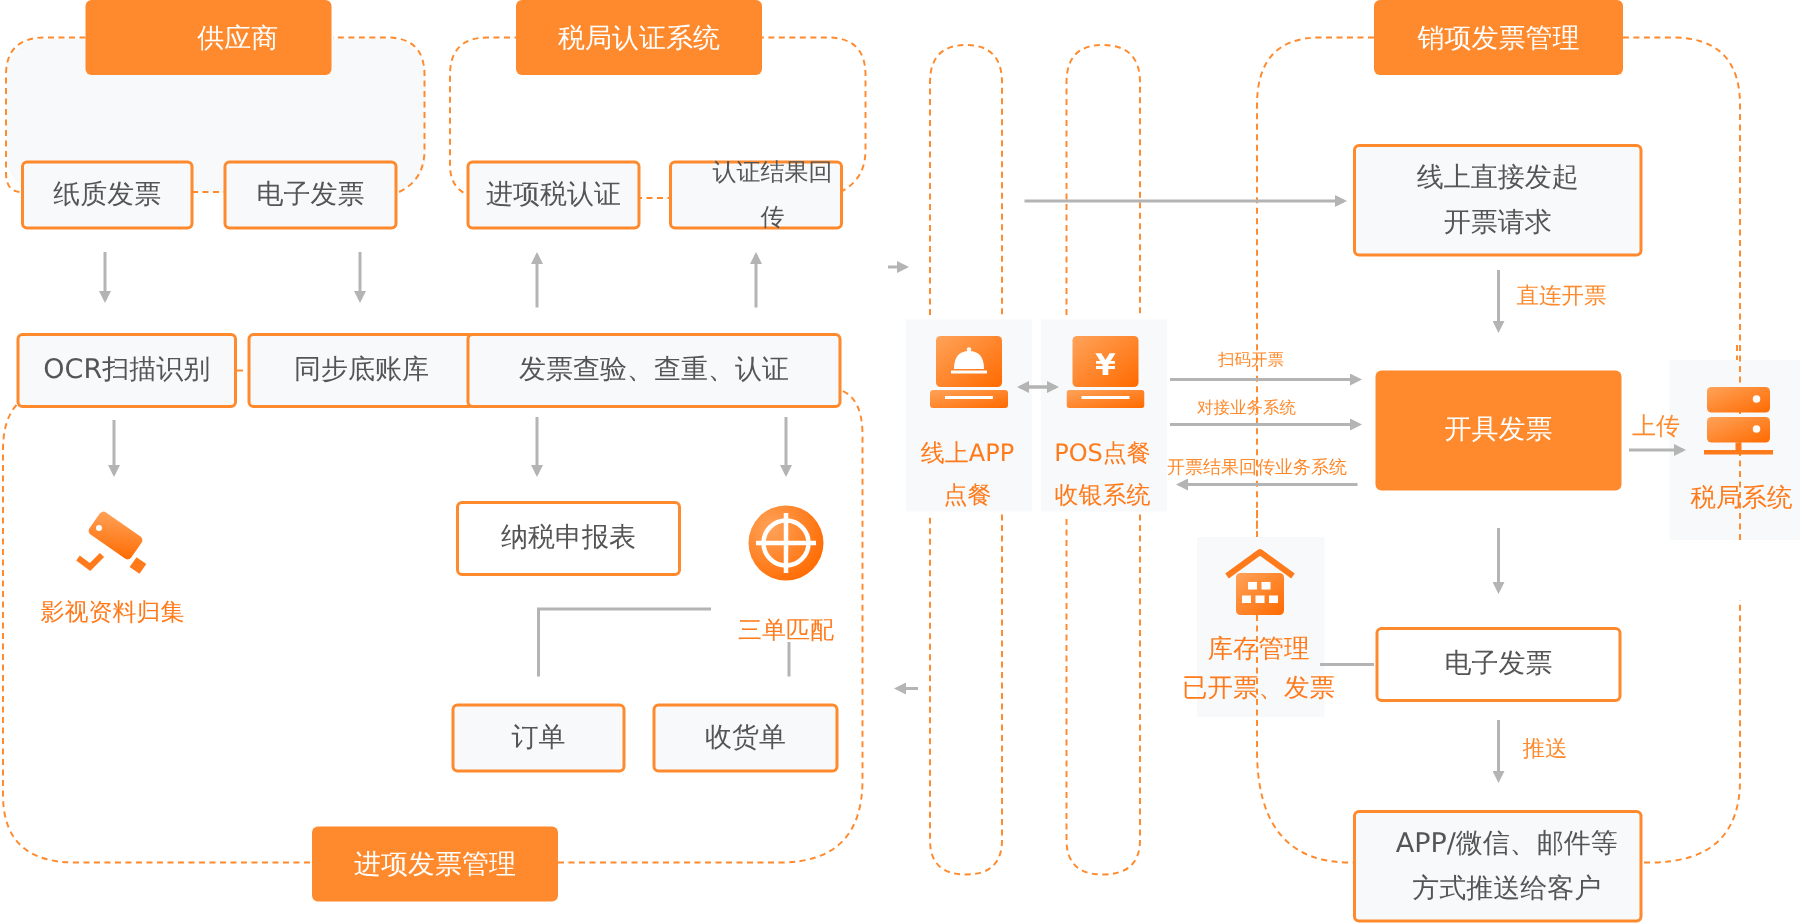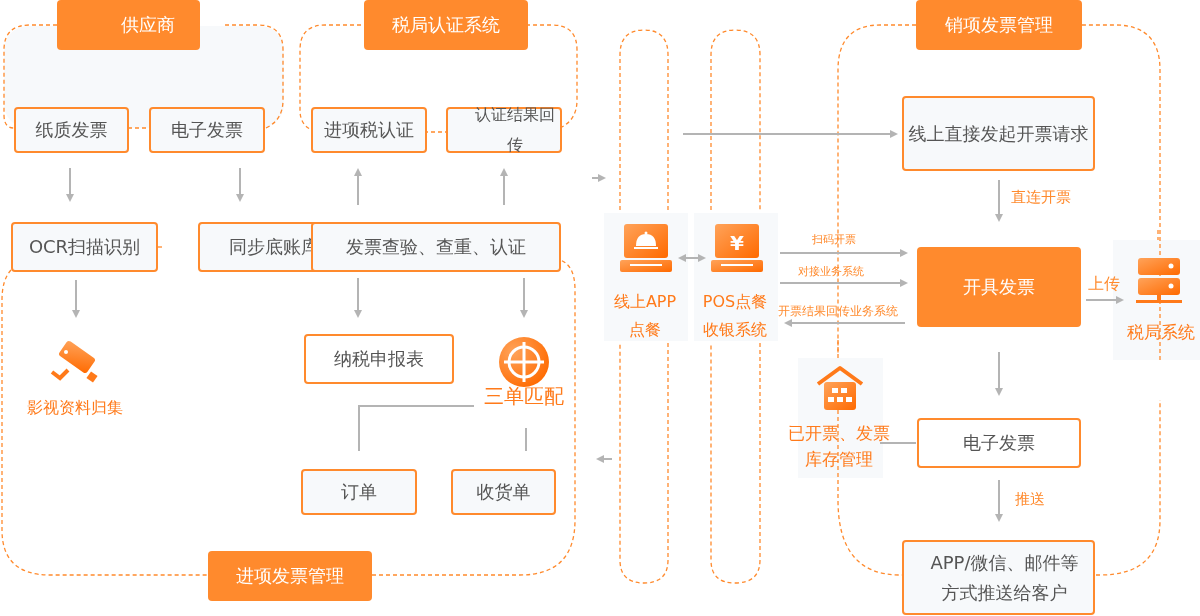--- a/index.html
+++ b/index.html
@@ -73,37 +73,37 @@
     <path d="M780,283 H906" marker-end="url(#ah)"></path>
     <path d="M905,323 H786" marker-end="url(#ah)"></path>
     <path d="M999,180 V220" marker-end="url(#ah)"></path>
     <path d="M1086,300 H1122" marker-end="url(#ah)"></path>
     <path d="M999,352 V394" marker-end="url(#ah)"></path>
     <path d="M999,480 V520" marker-end="url(#ah)"></path>
     <path d="M880,443 H916"></path>
   </g>
 </svg>
 
-<div class="group-title" style="left:57px;top:0;width:143px;padding-left:39px;">供应商</div>
-<div class="group-title" style="left:364px;top:0;width:164px;">税局认证系统</div>
+<div class="group-title" style="left:57px;top:0;width:164px;padding-left:39px;">供应商</div>
+<div class="group-title" style="left:344px;top:0;width:164px;">税局认证系统</div>
 <div class="group-title" style="left:916px;top:0;width:166px;">销项发票管理</div>
 <div class="group-title" style="left:208px;top:551px;width:164px;">进项发票管理</div>
 
 <div class="box" style="left:14px;top:107px;width:115px;height:46px;text-align:right;">纸质发票</div>
 <div class="box" style="left:149px;top:107px;width:116px;height:46px;">电子发票</div>
 
 <div class="box" style="left:311px;top:107px;width:116px;height:46px;">进项税认证</div>
 <div class="box" style="left:446px;top:107px;width:116px;height:46px;font-size:16px;padding-left:22px;">认证结果回传</div>
 
 <div class="box" style="left:11px;top:222px;width:147px;height:50px;">OCR扫描识别</div>
-<div class="box" style="left:165px;top:222px;width:152px;height:50px;margin-left:33px;">同步底账库</div>
+<div class="box" style="left:165px;top:222px;width:152px;height:50px;">同步底账库</div>
 <div class="box" style="left:311px;top:222px;width:250px;height:50px;">发票查验、查重、认证</div>
 <div class="box white" style="left:304px;top:334px;width:150px;height:50px;">纳税申报表</div>
 <div class="box" style="left:301px;top:469px;width:116px;height:46px;">订单</div>
-<div class="box" style="left:435px;top:469px;width:105px;height:46px;margin-left:16px;">收货单</div>
+<div class="box" style="left:435px;top:469px;width:124px;height:46px;">收货单</div>
 
 <svg class="abs" style="left:48px;top:340px;" width="54" height="48" viewBox="0 0 54 48">
   <defs>
       <linearGradient id="g1" x1="0" y1="0" x2="1" y2="1">
         <stop offset="0" stop-color="#ffa35a"></stop>
         <stop offset="1" stop-color="#ff6a00"></stop>
       </linearGradient>
     </defs>
   <rect x="12" y="8" width="34" height="18" rx="3" transform="rotate(35 29 17)" fill="url(#g1)"></rect>
   <circle cx="18" cy="12" r="2" fill="#fff"></circle>
@@ -116,21 +116,21 @@
   <defs>
       <radialGradient id="g2" cx="0.3" cy="0.3" r="0.8">
         <stop offset="0" stop-color="#ffa35a"></stop>
         <stop offset="1" stop-color="#ff6a00"></stop>
       </radialGradient>
     </defs>
   <circle cx="26" cy="26" r="25" fill="url(#g2)"></circle>
   <circle cx="26" cy="26" r="15" fill="none" stroke="#fff" stroke-width="3"></circle>
   <path d="M26,6 V46 M6,26 H46" stroke="#fff" stroke-width="3"></path>
 </svg>
-<div class="olabel" style="left:474px;top:382px;width:100px;font-size:20px;">三单匹配</div>
+<div class="olabel" style="left:474px;top:406px;width:100px;font-size:16px;">三单匹配</div>
 
 <svg class="abs" style="left:620px;top:222px;" width="52" height="52" viewBox="0 0 52 52">
   <defs>
       <linearGradient id="g3" x1="0" y1="0" x2="1" y2="1">
         <stop offset="0" stop-color="#ffa35a"></stop>
         <stop offset="1" stop-color="#ff6a00"></stop>
       </linearGradient>
     </defs>
   <rect x="4" y="2" width="44" height="34" rx="3" fill="url(#g3)"></rect>
   <rect x="0" y="38" width="52" height="12" rx="2" fill="url(#g3)"></rect>
@@ -154,43 +154,43 @@
   <div>收银系统</div>
 </div>
 
 <div class="slabel" style="left:812px;top:232px;">扫码开票</div>
 <div class="slabel" style="left:798px;top:264px;">对接业务系统</div>
 <div class="slabel" style="left:778px;top:303px;font-size:12px;">开票结果回传业务系统</div>
 <div class="slabel" style="left:1011px;top:188px;font-size:15px;">直连开票</div>
 <div class="slabel" style="left:1088px;top:274px;font-size:16px;">上传</div>
 <div class="slabel" style="left:1015px;top:490px;font-size:15px;">推送</div>
 
-<div class="box" style="left:902px;top:96px;width:193px;height:75px;flex-direction:row;">
+<div class="box" style="left:902px;top:96px;width:193px;height:75px;flex-direction:column;">
   <div>线上直接发起</div>
   <div>开票请求</div>
 </div>
 <div class="box filled" style="left:917px;top:247px;width:164px;height:80px;">开具发票</div>
 <div class="box white" style="left:917px;top:418px;width:164px;height:50px;">电子发票</div>
 <div class="box" style="left:902px;top:540px;width:193px;height:75px;flex-direction:column;padding-left:12px;">
   <div>APP/微信、邮件等</div>
   <div>方式推送给客户</div>
 </div>
 
 <svg class="abs" style="left:814px;top:364px;" width="52" height="48" viewBox="0 0 52 48">
   <path d="M4,20 L26,4 L48,20" stroke="#ff7a1a" stroke-width="4" fill="none" stroke-linejoin="round"></path>
   <rect x="10" y="18" width="32" height="28" rx="3" fill="url(#g3)"></rect>
   <rect x="18" y="24" width="6" height="5" fill="#fff"></rect>
     <rect x="27" y="24" width="6" height="5" fill="#fff"></rect>
   <rect x="14" y="33" width="6" height="5" fill="#fff"></rect>
     <rect x="23" y="33" width="6" height="5" fill="#fff"></rect>
     <rect x="32" y="33" width="6" height="5" fill="#fff"></rect>
 </svg>
 <div class="olabel" style="left:772px;top:420px;width:134px;font-size:17px;line-height:26px;">
+  <div>库存管理</div>
   <div>已开票、发票</div>
-  <div>库存管理</div>
 </div>
 
 <svg class="abs" style="left:1134px;top:256px;" width="50" height="50" viewBox="0 0 50 50">
   <rect x="4" y="2" width="42" height="17" rx="3" fill="url(#g3)"></rect>
   <rect x="4" y="22" width="42" height="17" rx="3" fill="url(#g3)"></rect>
   <circle cx="37" cy="10" r="2.5" fill="#fff"></circle>
     <circle cx="37" cy="30" r="2.5" fill="#fff"></circle>
   <rect x="23" y="39" width="4" height="6" fill="#ff7a1a"></rect>
   <rect x="2" y="44" width="46" height="3" fill="#ff7a1a"></rect>
 </svg>

